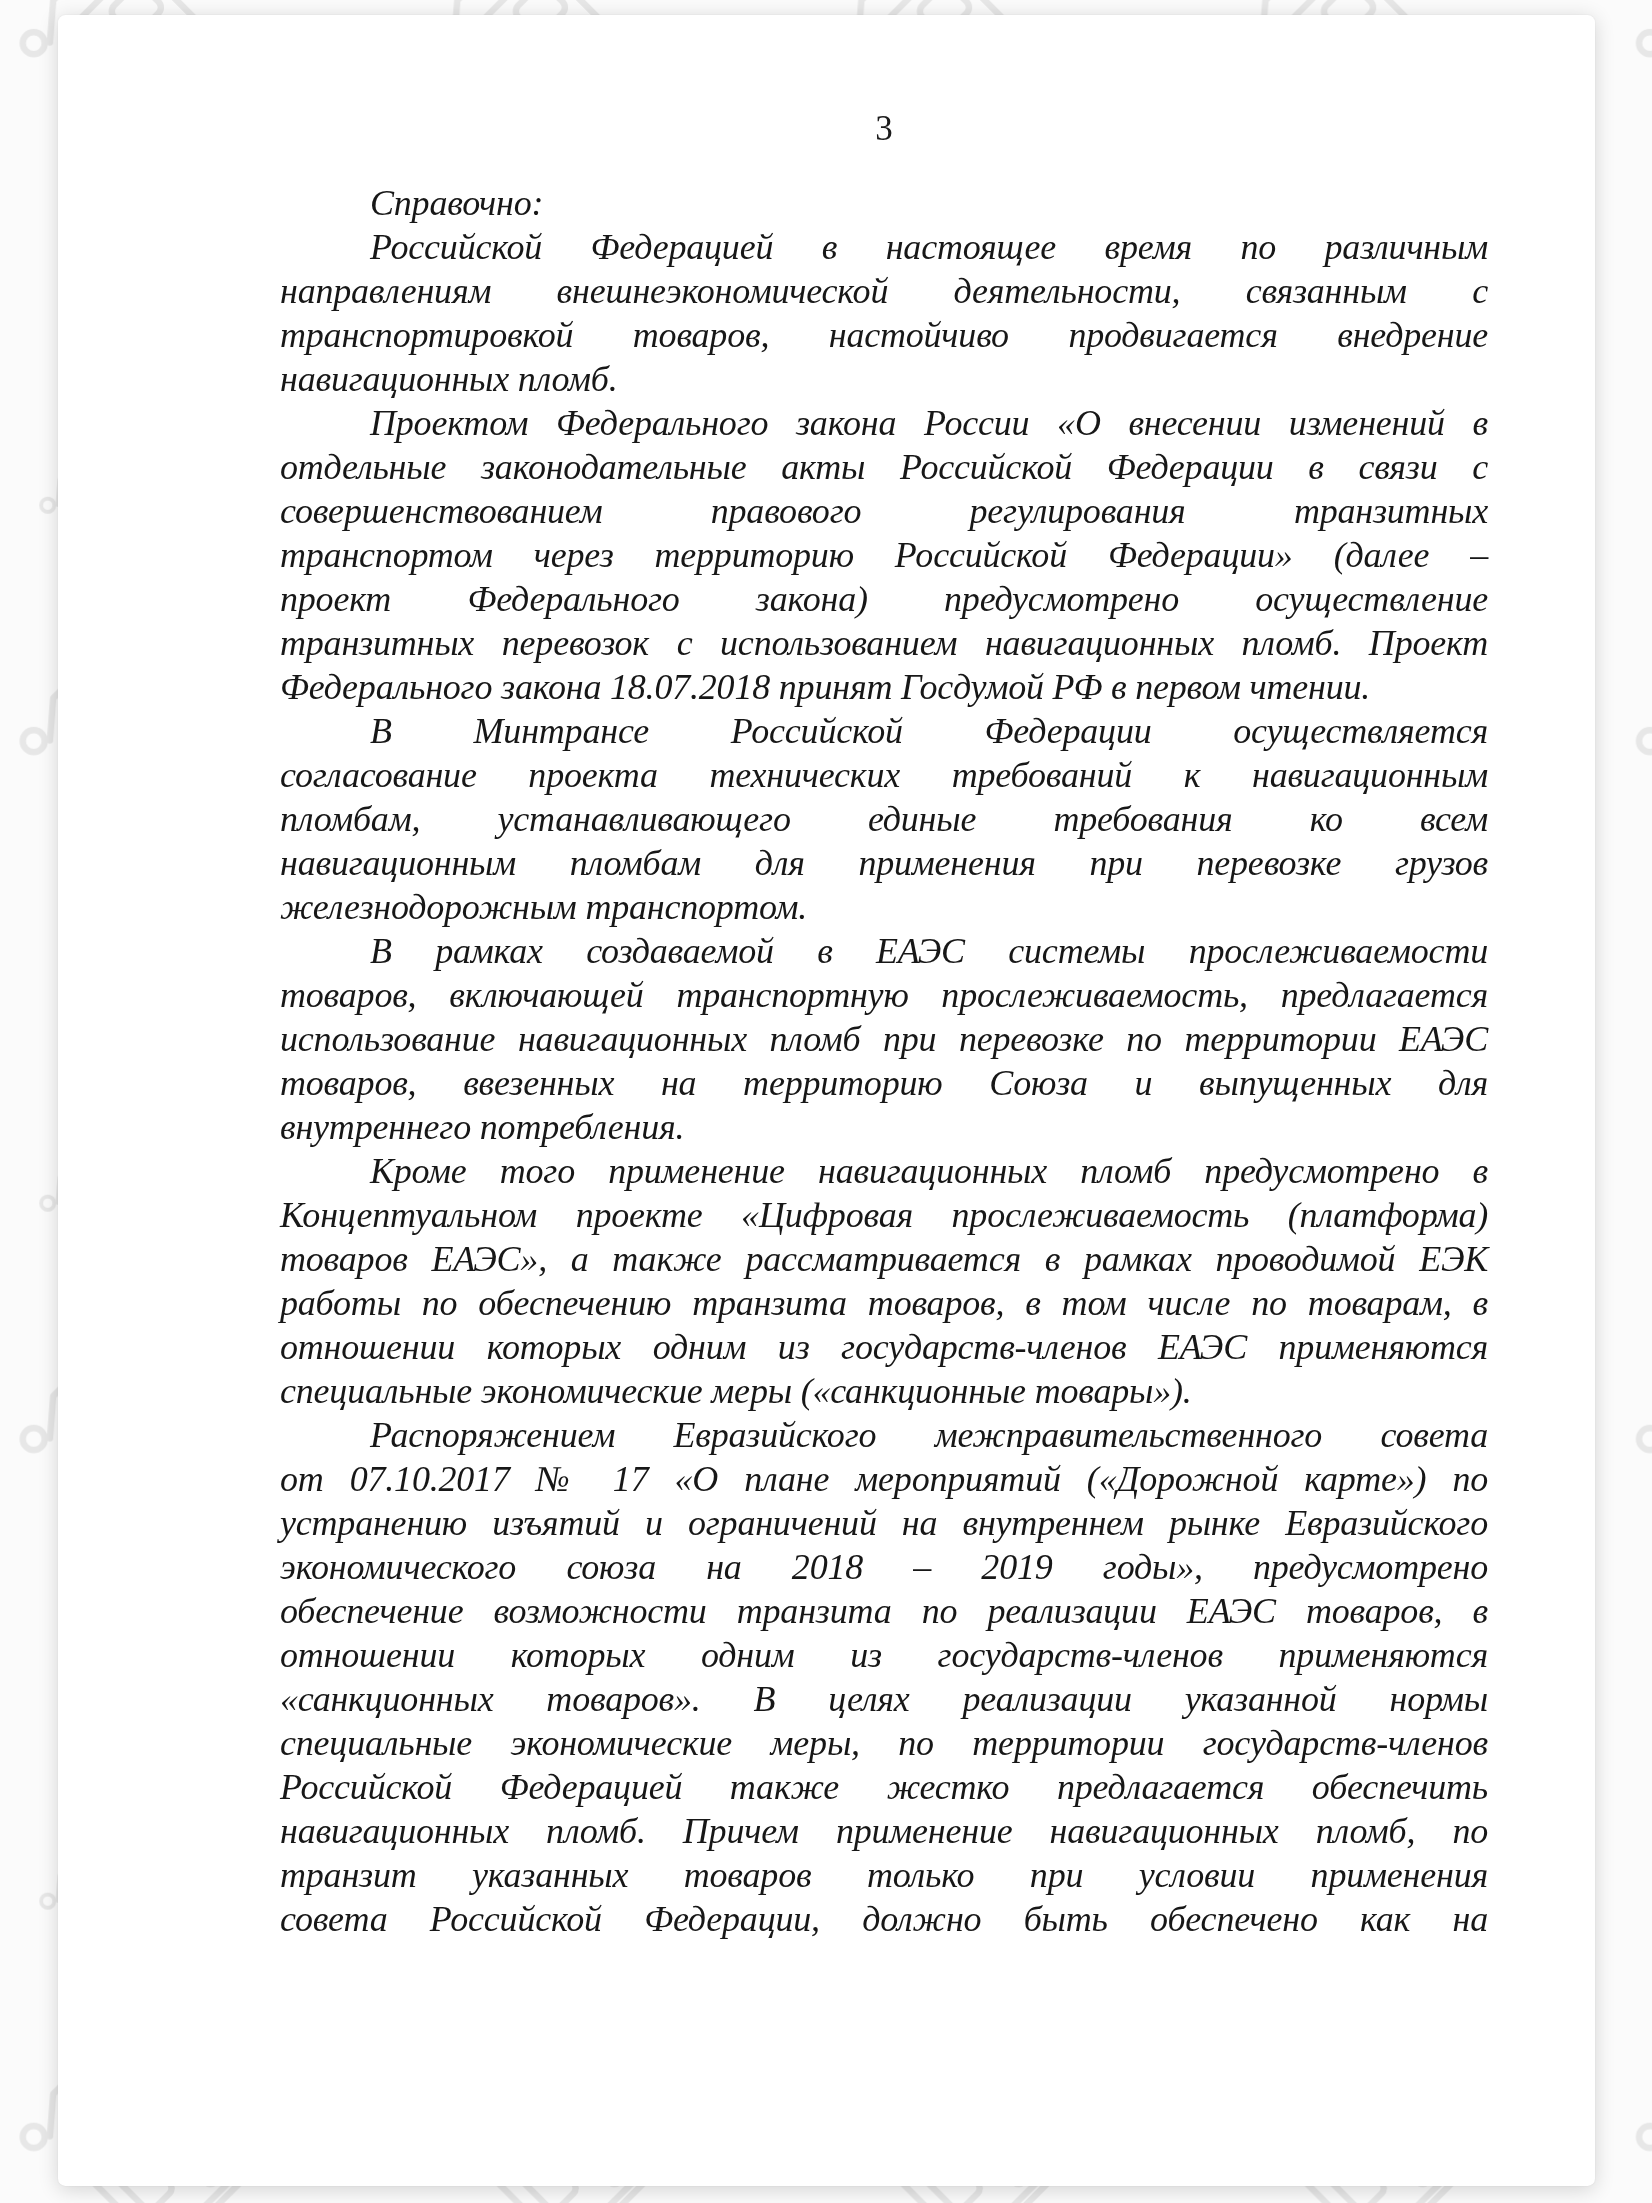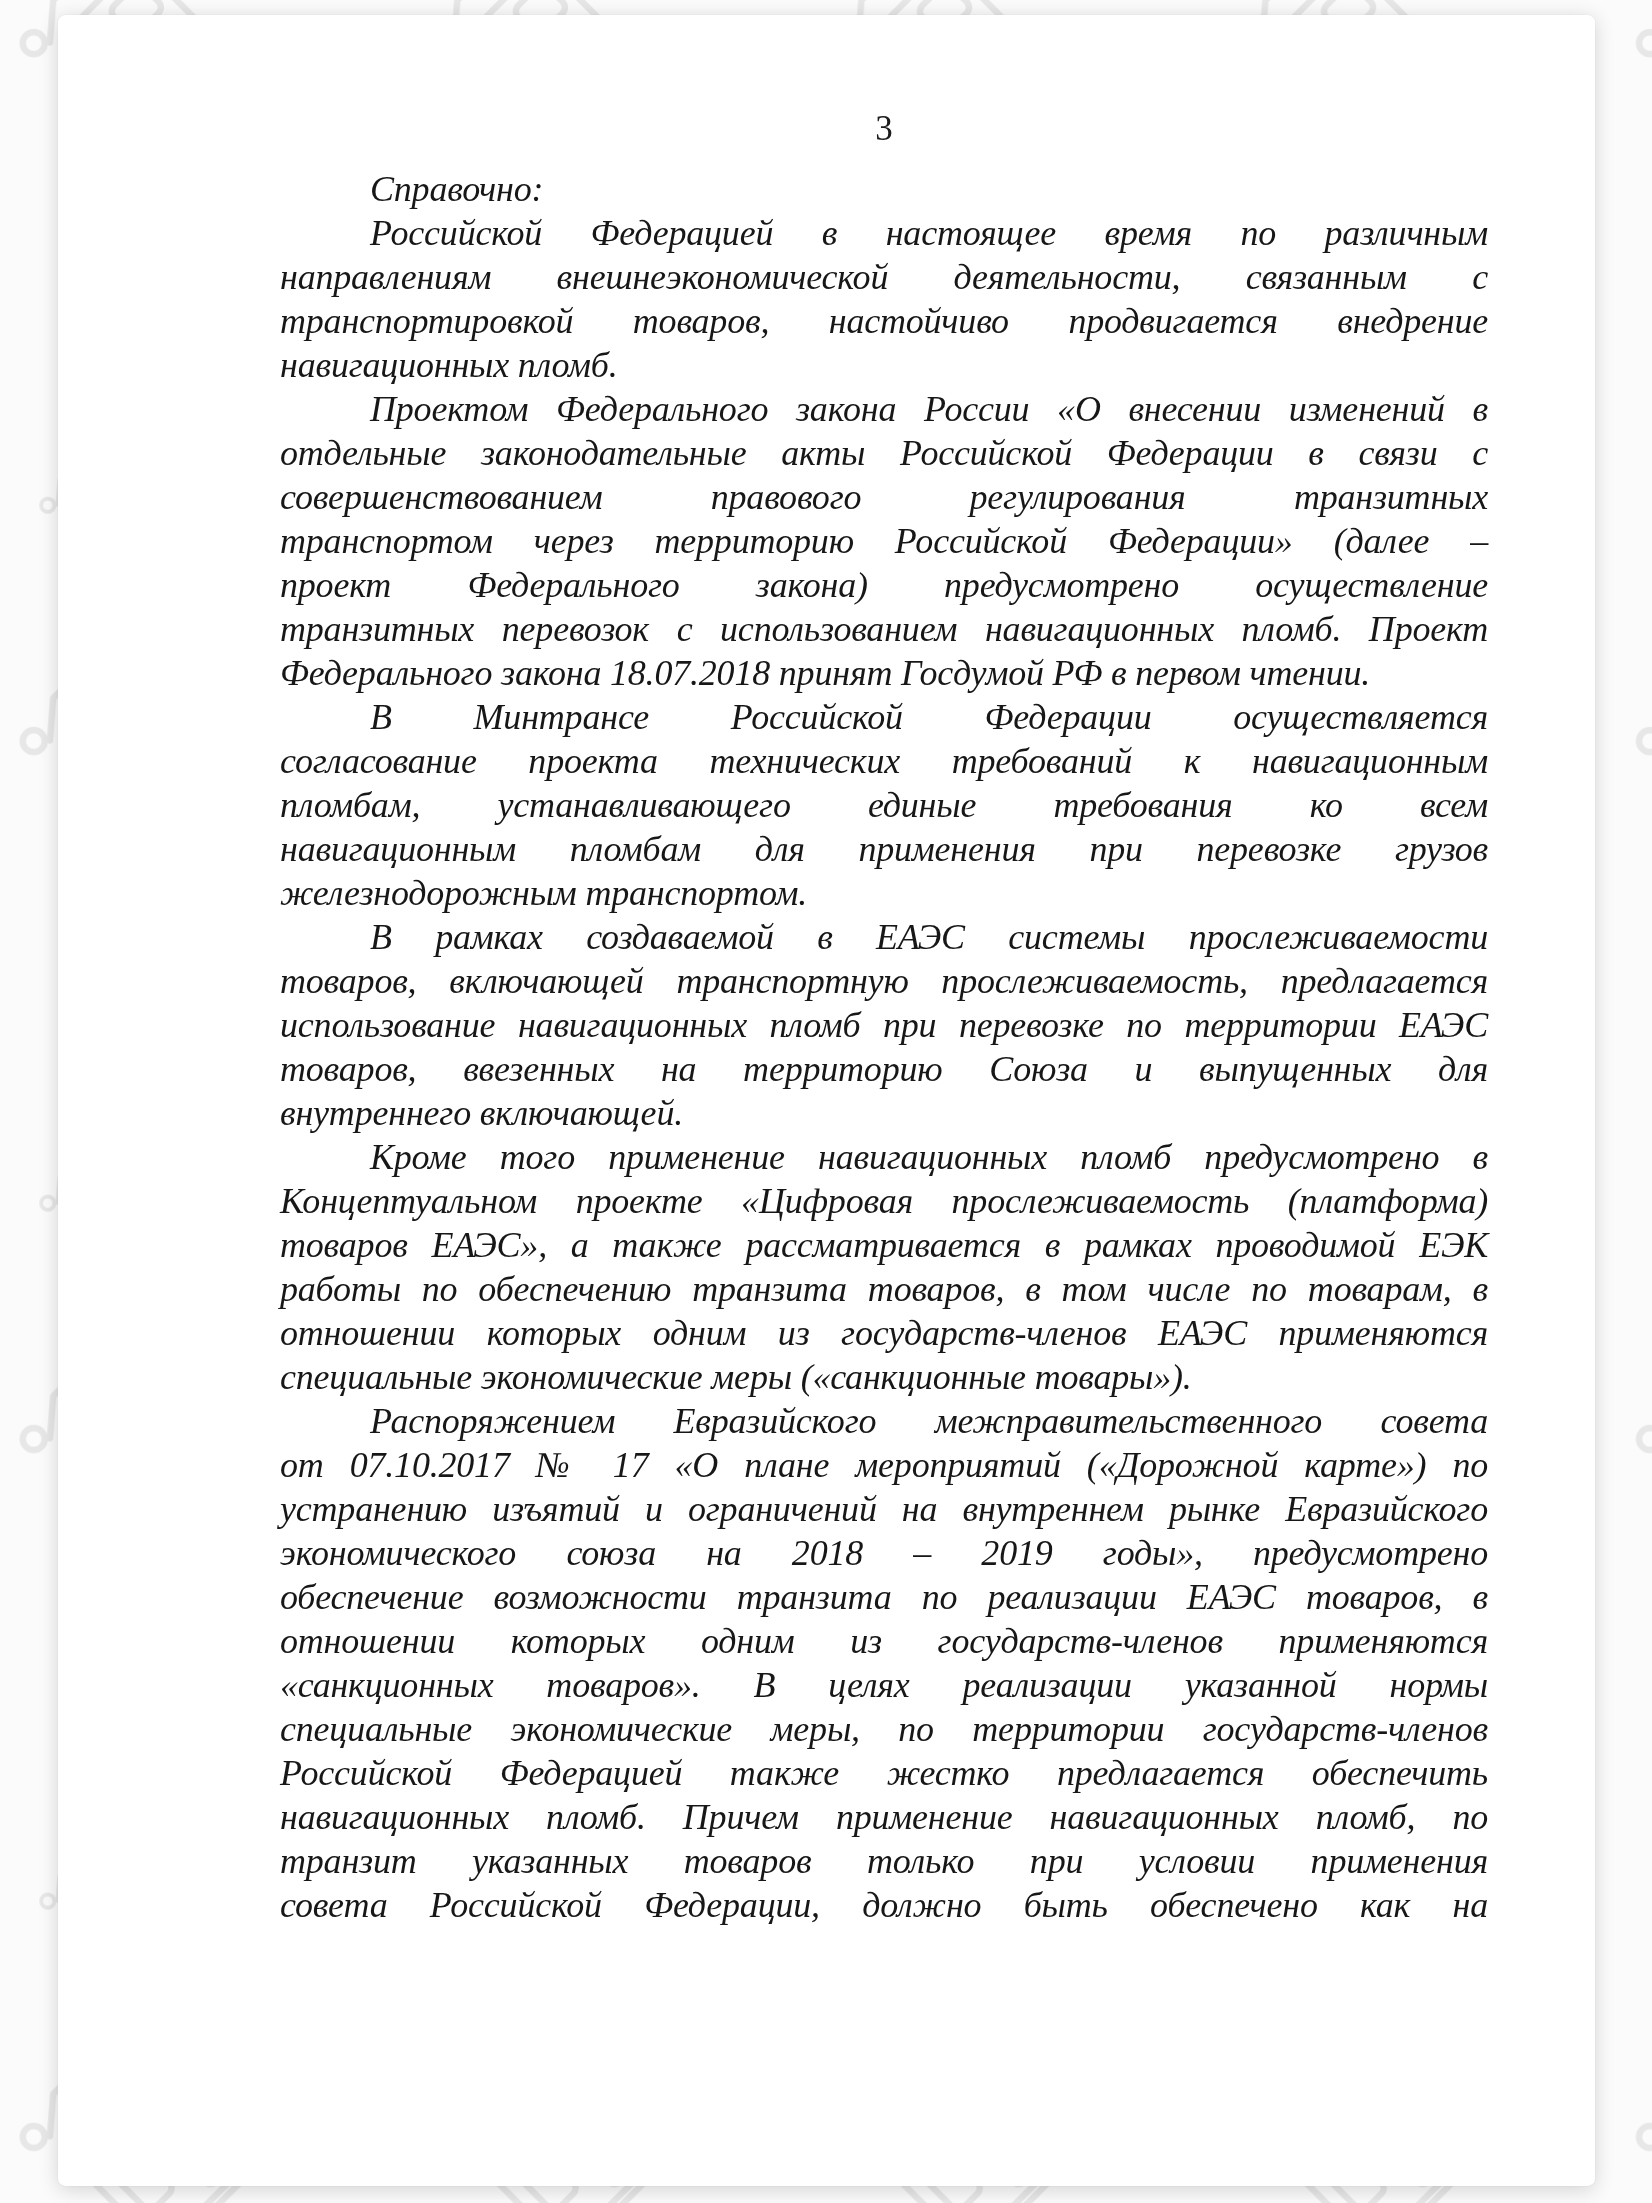--- a/index.html
+++ b/index.html
@@ -32,21 +32,21 @@
   }
   .page-number {
     width: 1208px;
     text-align: center;
     font-size: 35px;
     line-height: 44px;
     color: #1c1c1c;
     font-style: normal;
   }
   .doc-body {
-    margin-top: 16px;
+    margin-top: 30px;
     width: 1208px;
     color: #171717;
     font-style: italic;
     font-size: 36px;
   }
   .para { margin: 0; padding: 0; }
   .text-line {
     width: 1208px;
     line-height: 44px;
     text-align: justify;
@@ -111,21 +111,21 @@
         <div class="text-line">согласование проекта технических требований к навигационным</div>
         <div class="text-line">пломбам, устанавливающего единые требования ко всем</div>
         <div class="text-line">навигационным пломбам для применения при перевозке грузов</div>
         <div class="text-line last">железнодорожным транспортом.</div>
       </div>
       <div class="para">
         <div class="text-line first">В рамках создаваемой в ЕАЭС системы прослеживаемости</div>
         <div class="text-line">товаров, включающей транспортную прослеживаемость, предлагается</div>
         <div class="text-line">использование навигационных пломб при перевозке по территории ЕАЭС</div>
         <div class="text-line">товаров, ввезенных на территорию Союза и выпущенных для</div>
-        <div class="text-line last">внутреннего включающей.</div>
+        <div class="text-line last">внутреннего потребления.</div>
       </div>
       <div class="para">
         <div class="text-line first">Кроме того применение навигационных пломб предусмотрено в</div>
         <div class="text-line">Концептуальном проекте «Цифровая прослеживаемость (платформа)</div>
         <div class="text-line">товаров ЕАЭС», а также рассматривается в рамках проводимой ЕЭК</div>
         <div class="text-line">работы по обеспечению транзита товаров, в том числе по товарам, в</div>
         <div class="text-line">отношении которых одним из государств-членов ЕАЭС применяются</div>
         <div class="text-line last">специальные экономические меры («санкционные товары»).</div>
       </div>
       <div class="para">

